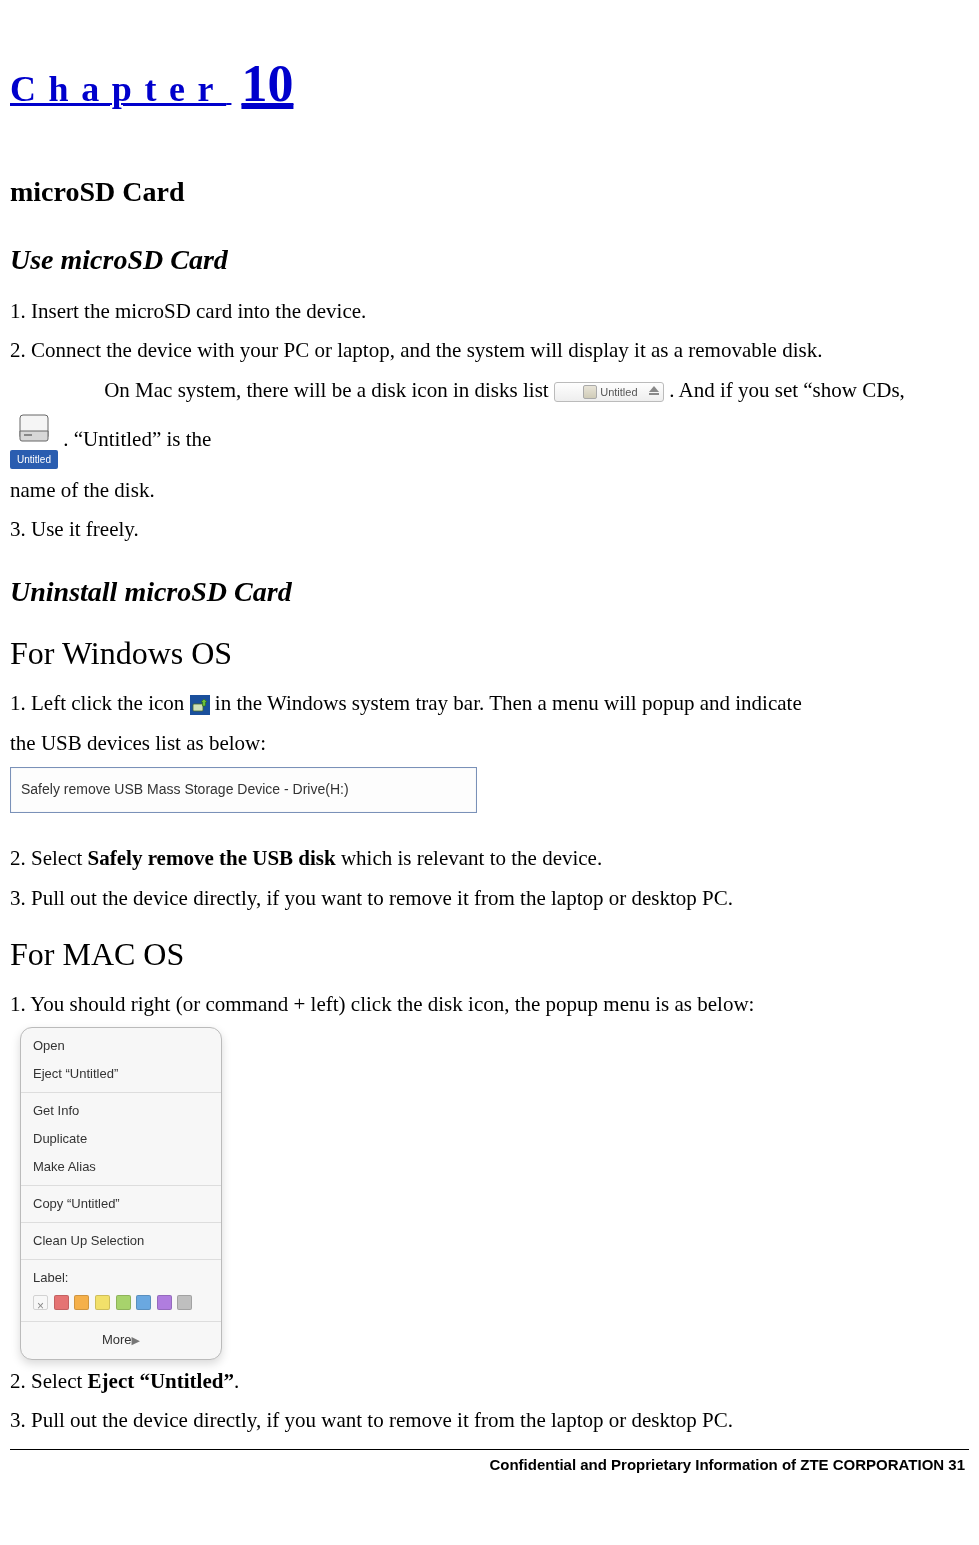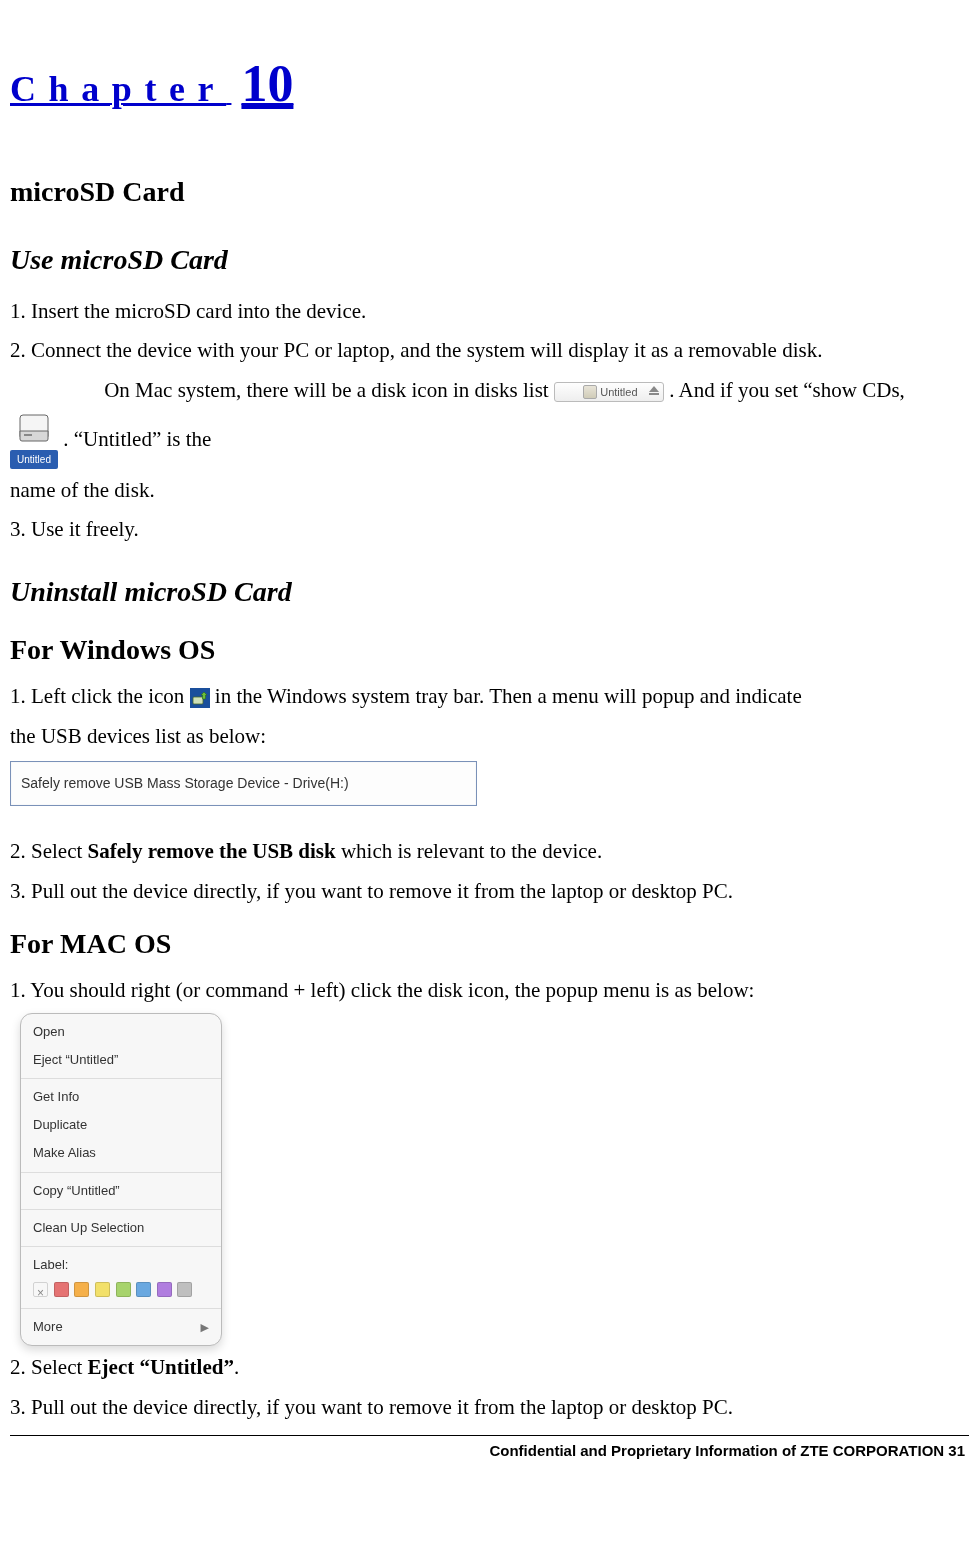--- a/index.html
+++ b/index.html
@@ -36,22 +36,22 @@
       font-weight: bold;
       margin: 30px 0 20px 0;
     }
     h3.subsection {
       font-style: italic;
       font-weight: bold;
       font-size: 28px;
       margin: 20px 0 10px 0;
     }
     h4.ossection {
-      font-weight: bold;
-      font-size: 28px;
+      font-weight: normal;
+      font-size: 32px;
       margin: 10px 0 6px 0;
     }
     p { margin: 4px 0; }
     .indent2 { padding-left: 30px; text-align: center; }
     .disk-list-icon {
       display: inline-block;
       width: 108px;
       height: 18px;
       background: linear-gradient(#fefefe, #eee);
       border: 1px solid #bbb;
@@ -156,21 +156,21 @@
       display:inline-block;
       width:13px;
       text-align:center;
       color:#888;
       margin-right:4px;
       font-size:12px;
       vertical-align:middle;
     }
     .mac-context-menu .more-row {
       display:flex;
-      justify-content:space-between;
+      justify-content:center;
       align-items:center;
       padding:3px 12px;
     }
     .mac-context-menu .arrow {
       font-size:11px;
       color:#777;
     }
     hr.footer-sep {
       border: none;
       border-top: 1px solid #000;

